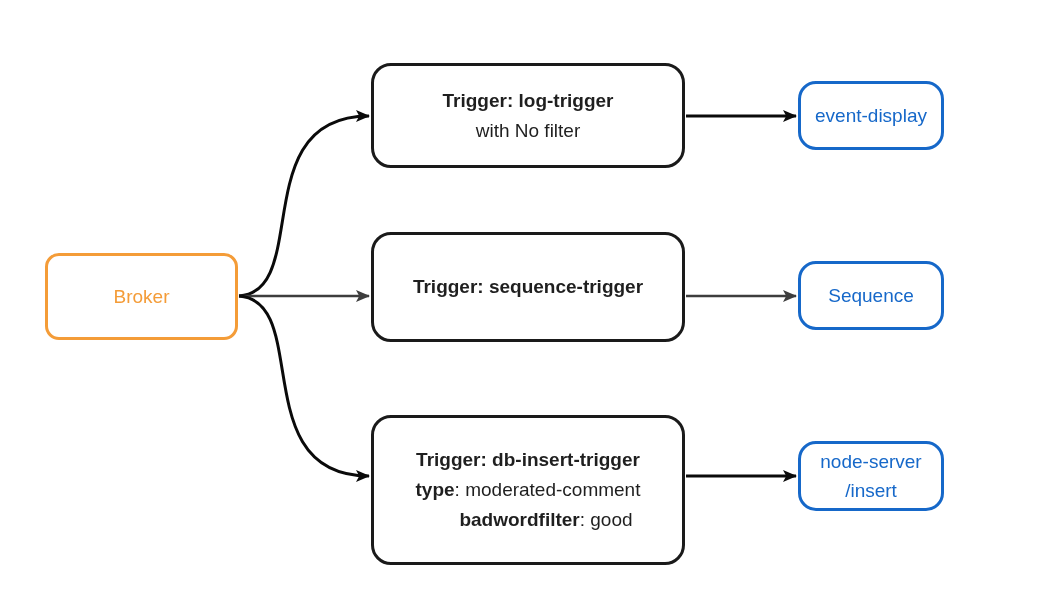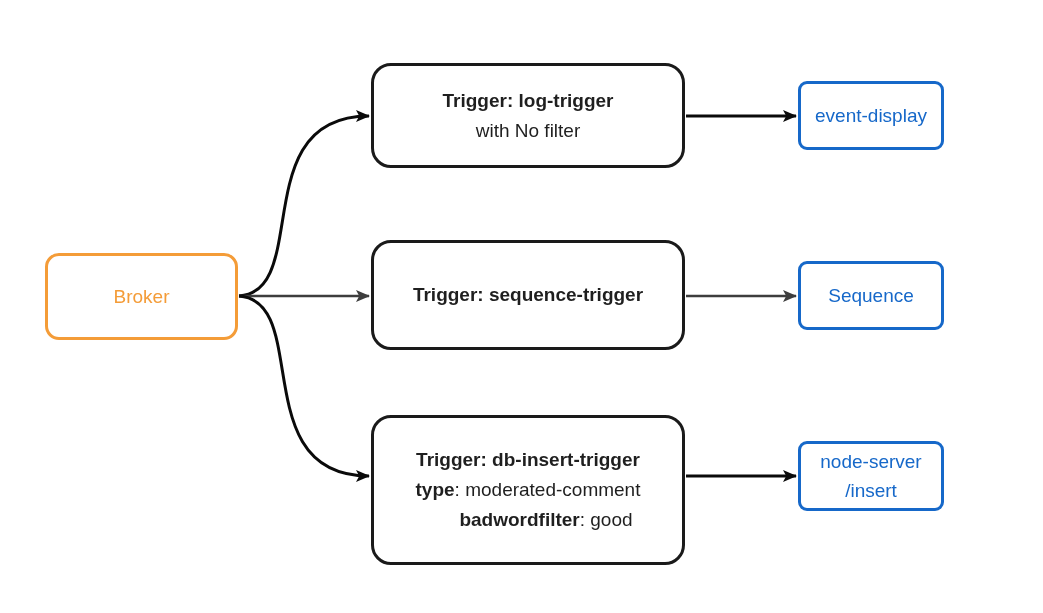--- a/index.html
+++ b/index.html
@@ -48,29 +48,29 @@
     color: #F49C38;
     font-size: 19px;
     line-height: 29px;
     left: 45px;
     top: 253px;
     width: 193px;
     height: 87px;
   }
   .output {
     border: 3px solid #1668C9;
-    border-radius: 9px;
+    border-radius: 18px;
     color: #1668C9;
     font-size: 19px;
     line-height: 29px;
     left: 798px;
     width: 146px;
   }
   #node-trigger-log      { top: 63px;  height: 105px; }
-  #node-trigger-sequence { top: 240px; height: 110px; gap: 12px; }
+  #node-trigger-sequence { top: 232px; height: 110px; gap: 12px; }
   #node-trigger-db       { top: 415px; height: 150px; }
   #node-event-display    { top: 81px;  height: 69px; }
   #node-sequence         { top: 261px; height: 69px; }
   #node-node-server      { top: 441px; height: 70px; }
   .tline { white-space: nowrap; }
   .shift-right { transform: translateX(18px); }
 </style>
 </head>
 <body>
 

